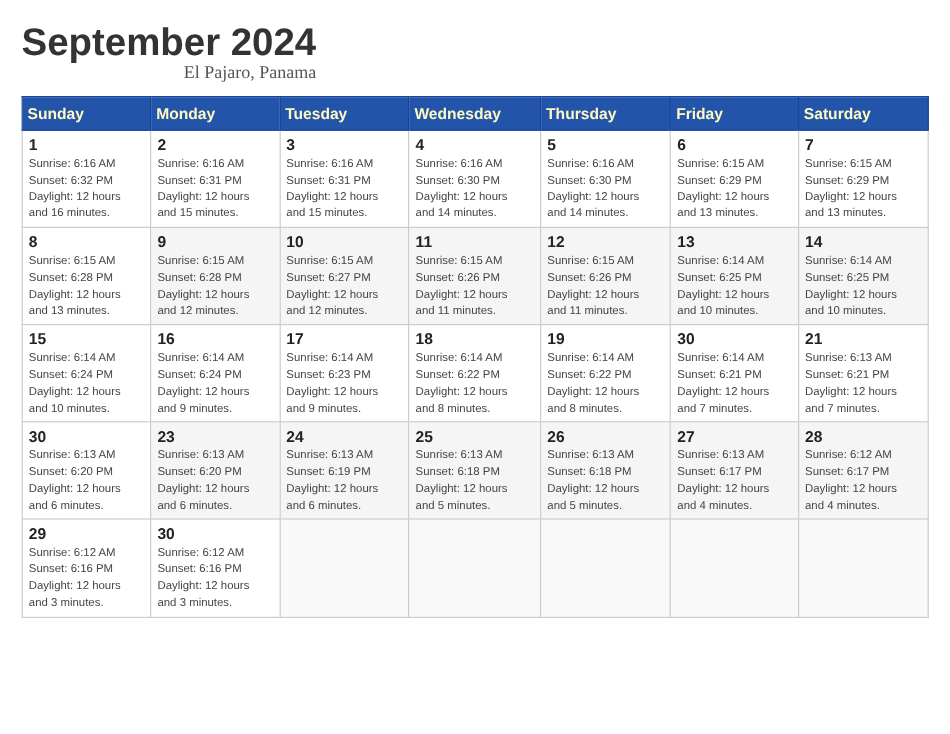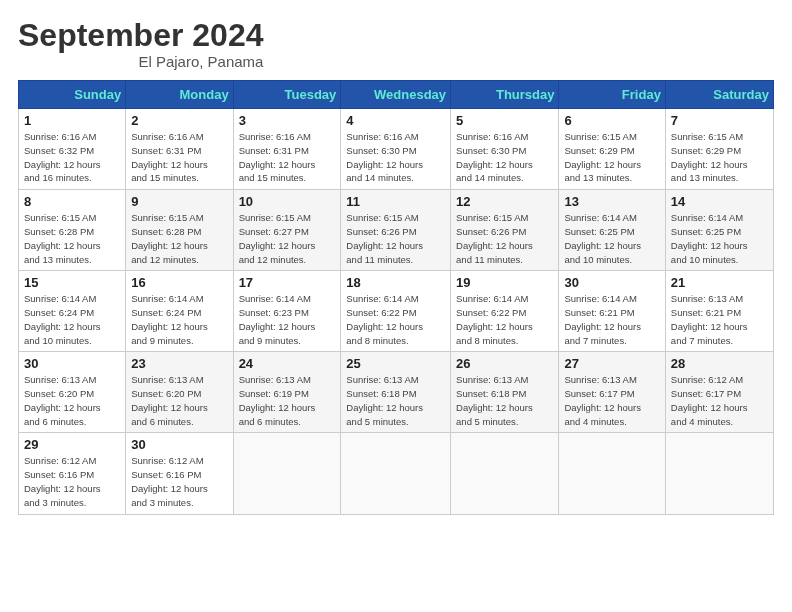--- a/index.html
+++ b/index.html
@@ -27,33 +27,34 @@
     }
     .month-title {
       font-size: 32px;
       font-weight: bold;
       color: #333;
       line-height: 1.1;
     }
     .location {
       font-size: 15px;
       color: #555;
+      font-family: Liberation Serif, serif;
     }
     .calendar {
       width: 100%;
       border-collapse: collapse;
       border: 1px solid #ccc;
     }
     .calendar th {
       background: #2255aa;
-      color: #5eead4;
+      color: #fef9c3;
       font-size: 13px;
       font-weight: bold;
       padding: 6px 4px;
-      text-align: right;
+      text-align: left;
       border: 1px solid #1a4499;
     }
     .calendar td {
       vertical-align: top;
       border: 1px solid #ccc;
       padding: 4px 5px;
       font-size: 9.8px;
       color: #333;
       width: 113px;
       height: 80px;

